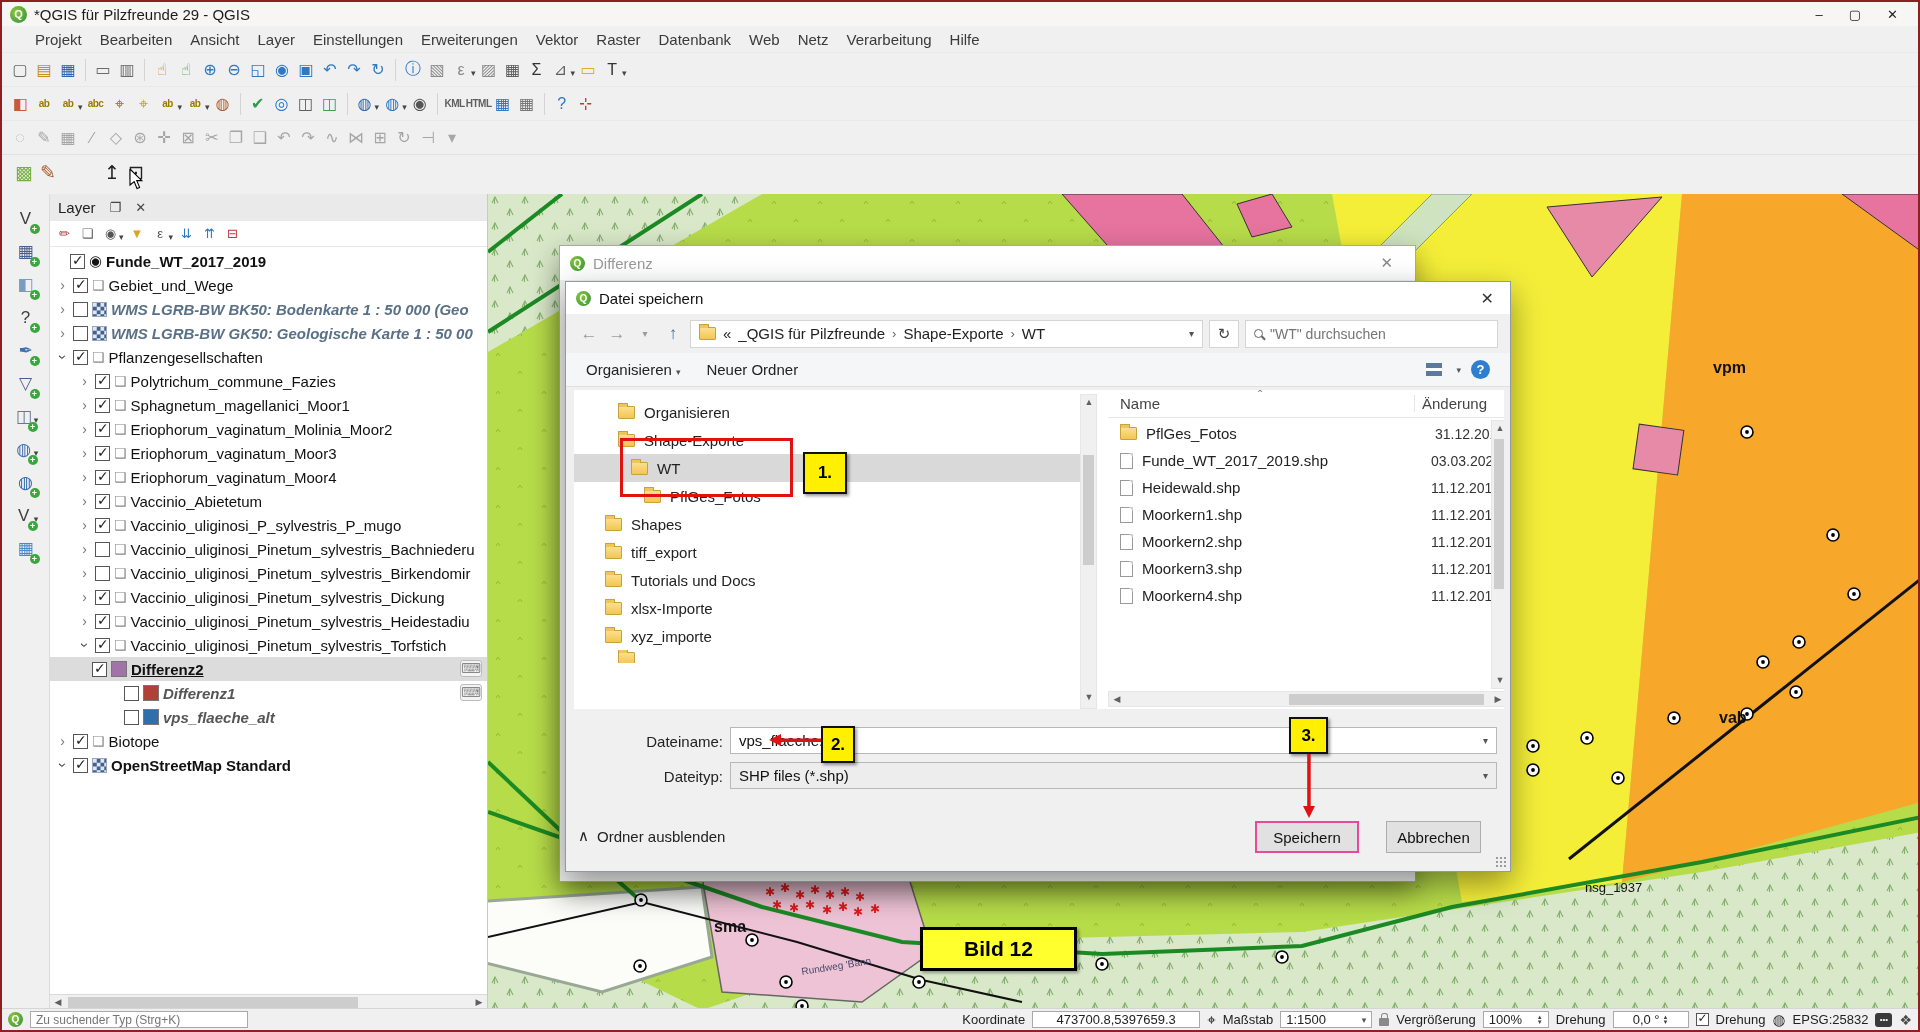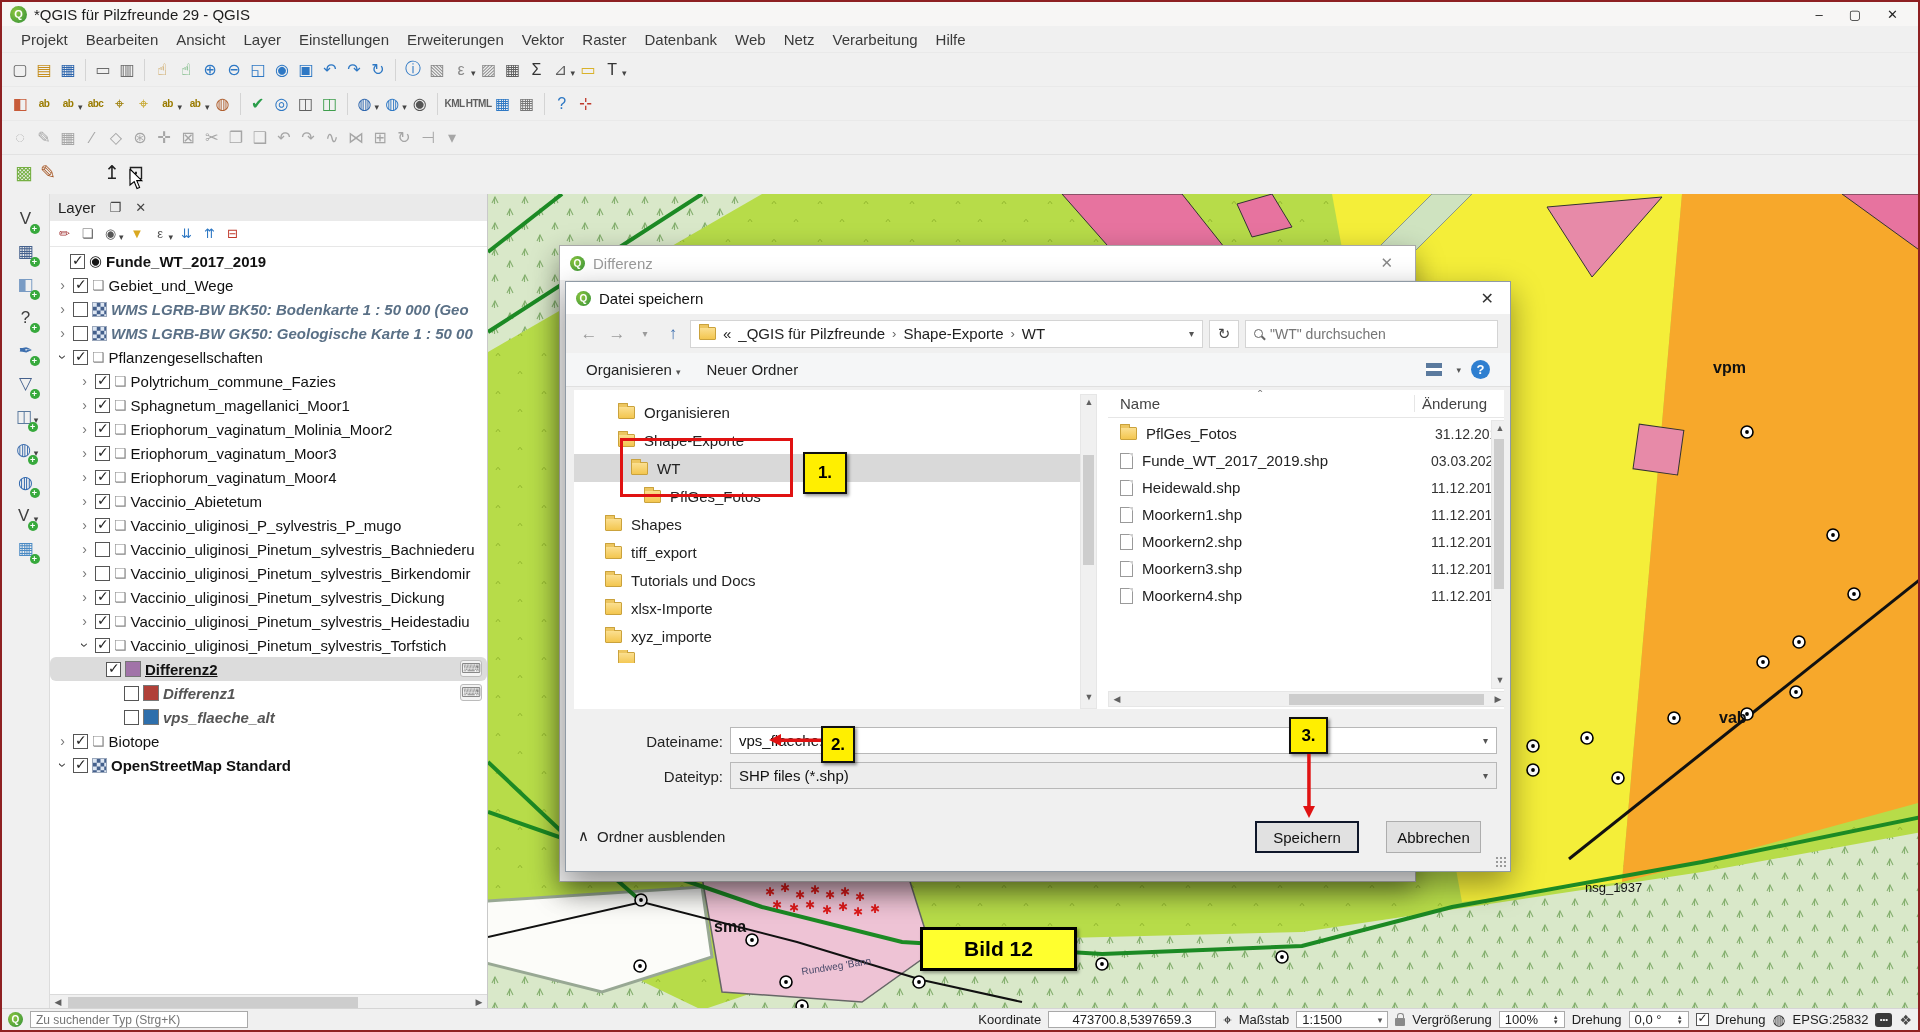--- a/index.html
+++ b/index.html
@@ -5,21 +5,21 @@
   *{margin:0;padding:0;box-sizing:border-box}
   html,body{width:1920px;height:1032px}
   body{font-family:"Liberation Sans","DejaVu Sans",sans-serif;background:#555;font-size:15px}
   #root{position:relative;width:1920px;height:1032px;background:#f0f0f0;border:2px solid #8e2022;overflow:hidden}
 
   
   #titlebar{height:24px;display:flex;align-items:center;gap:7px;padding:0 8px;background:#f7f6f5;color:#1c1c1c}
   .qlogo{width:17px;height:17px;border-radius:50%;background:radial-gradient(circle at 35% 35%,#8ec63f,#2f8f38);color:#fff;
          font-weight:bold;font-size:11px;display:flex;align-items:center;justify-content:center;flex:none}
   #wincontrols{margin-left:auto;display:flex;gap:26px;padding-right:12px;color:#222;font-size:13px}
-  #menubar{height:26px;display:flex;align-items:center;padding:0 10px;color:#3a3a3a}
+  #menubar{height:26px;display:flex;align-items:center;padding:0 24px;color:#3a3a3a}
   #menubar span{padding:3px 9px}
   .tbrow{display:flex;align-items:center;padding:0 6px;height:34px;border-top:1px solid #e9e9e9;background:#f0f0f0}
   .tbw{display:flex;align-items:center}
   .tbi{width:24px;height:24px;display:flex;align-items:center;justify-content:center;font-size:16px;border-radius:2px;position:relative;flex:none}
   .tbi.ttxt{font-size:10px;font-weight:bold;letter-spacing:-.5px}
   .dd{font-size:9px;color:#444;margin:6px 1px 0 -2px}
   .sep{width:1px;height:22px;background:#d4d4d4;margin:0 5px}
   .badge::after{content:"+";position:absolute;right:-2px;bottom:-3px;width:10px;height:10px;background:#37a93c;color:#fff;border-radius:50%;
         font-size:9px;line-height:10px;text-align:center;font-weight:bold}
   #tb4{height:36px;border-top:1px solid #e2e2e2;display:flex;align-items:center;gap:40px;padding-left:10px;background:#f0f0f0}
@@ -111,21 +111,21 @@
   #frows{position:absolute;left:0;top:30px;width:383px;height:239px;overflow:hidden}
   .filerow{height:27px;display:flex;align-items:center;gap:9px;padding-left:12px;color:#222}
   .fname{width:280px;overflow:hidden;white-space:nowrap;flex:none}
   .fdate{width:62px;overflow:hidden;white-space:nowrap;font-size:14px;color:#333;flex:none}
   #rvscroll{position:absolute;left:383px;top:30px;width:16px;height:269px;background:#f0f0f0;border:1px solid #e6e6e6}
   #rhscroll{position:absolute;left:0;top:301px;width:399px;height:16px;background:#f0f0f0;border:1px solid #e6e6e6}
   .fieldlab{position:absolute;color:#222;text-align:right}
   .fieldbox{position:absolute;height:27px;background:#fff;border:1px solid #b8b8b8;display:flex;align-items:center;padding:0 8px;font-size:15px;color:#111}
   .fieldbox .cdd{margin-left:auto;color:#555;font-size:10px}
   .btn{position:absolute;height:32px;background:#e1e1e1;display:flex;align-items:center;justify-content:center;font-size:15px;color:#111}
-  #btnsave{border:2px solid #0f172a}
+  #btnsave{border:2px solid #ec4899}
   #btncancel{border:1px solid #adadad}
   #hidefolders{position:absolute;left:12px;top:545px;color:#222;display:flex;gap:8px;align-items:center}
   #grip{position:absolute;right:2px;bottom:2px;width:13px;height:13px;
         background:radial-gradient(circle,#9a9a9a 1px,transparent 1.3px) 0 0/4px 4px}
 
   
   .ybox{position:absolute;background:#ffef00;border:2px solid #111;font-weight:bold;font-size:17px;display:flex;align-items:center;justify-content:center;
         box-shadow:2px 2px 3px rgba(0,0,0,.4);z-index:6}
   #redbox{position:absolute;left:54px;top:156px;width:173px;height:59px;border:3px solid #e01212;z-index:6}
   .arrow{position:absolute;z-index:6}
@@ -579,21 +579,21 @@
           <span class="cb ck"></span>
           <span class="gic">❏</span>
           <span class="llab">Vaccinio_uliginosi_Pinetum_sylvestris_Heidestadiu</span>
         </div>
         <div class="lrow" style="padding-left: 28px;">
           <span class="exp open">›</span>
           <span class="cb ck"></span>
           <span class="gic">❏</span>
           <span class="llab">Vaccinio_uliginosi_Pinetum_sylvestris_Torfstich</span>
         </div>
-        <div class="lrow sel" style="padding-left: 56px; border-radius: 6px;">
+        <div class="lrow sel" style="padding-left: 42px;">
           <span class="cb ck"></span>
           <span class="sw" style="background: rgb(161, 115, 168);"></span>
           <span class="llab selu">Differenz2</span>
           <span class="lind">⌨</span>
         </div>
         <div class="lrow" style="padding-left: 74px;">
           <span class="cb"></span>
           <span class="sw" style="background: rgb(176, 64, 56);"></span>
           <span class="llab ital">Differenz1</span>
           <span class="lind">⌨</span>
@@ -906,21 +906,21 @@
     <span class="lock"></span>
     <span>Vergrößerung</span>
     <span class="sbox" style="width:66px;justify-content:space-between">
       <span>100%</span>
         <span class="spin">
           <span>▲</span>
           <span>▼</span>
         </span>
     </span>
     <span>Drehung</span>
-    <span class="sbox" style="width:60px;justify-content:space-between">
+    <span class="sbox" style="width:76px;justify-content:center">
       <span>0,0 °</span>
         <span class="spin">
           <span>▲</span>
           <span>▼</span>
         </span>
     </span>
     <span class="cbs"></span>
     <span>Drehung</span>
     <span style="font-size:15px;color:#333">◍</span>
     <span>EPSG:25832</span>

